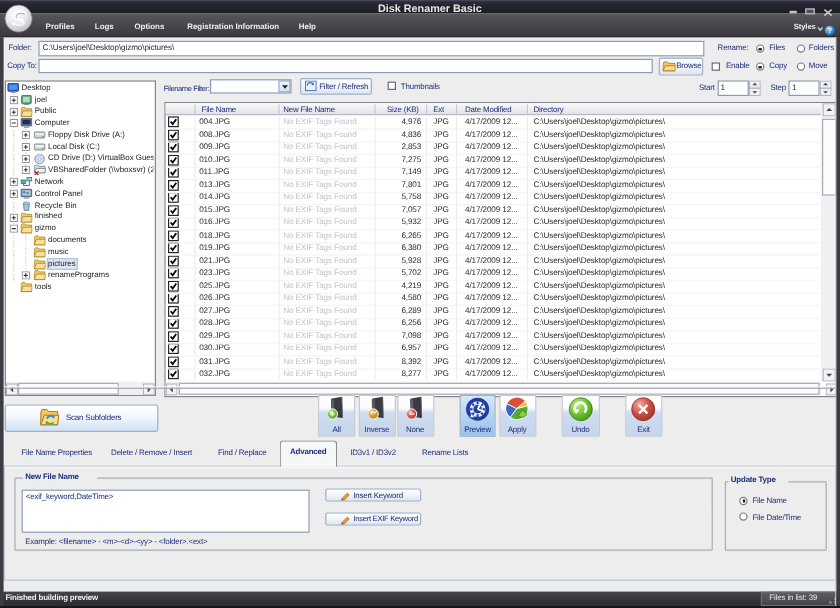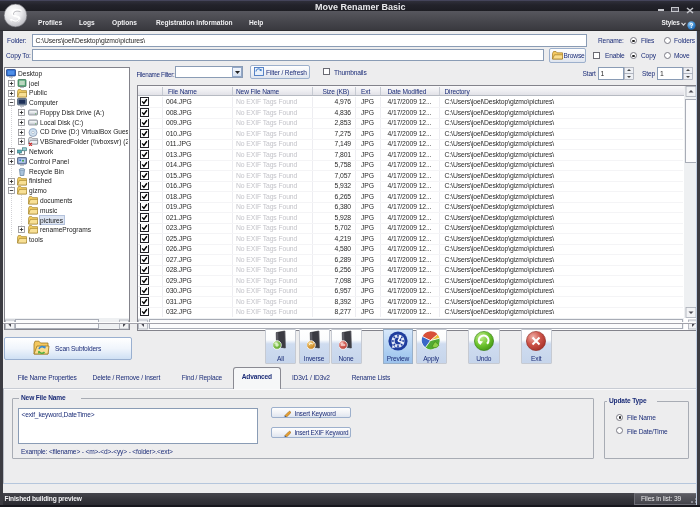--- a/index.html
+++ b/index.html
@@ -12,21 +12,21 @@
 .btn{background:linear-gradient(#fefefe,#f0f2f6 55%,#dfe5ef);border:1px solid #9db0cc;border-radius:2px}
 .cb{position:absolute;background:#fff;border:1px solid #6a6a72}
 .rad{position:absolute;background:#fff;border:1px solid #7a7a84;border-radius:50%}
 .rdot{position:absolute;left:1.6px;top:1.6px;width:2.6px;height:2.6px;border-radius:50%;background:#222}
 </style></head><body>
 <div id="w">
 <div class="a" style="left:0;top:0;width:700px;height:11px;background:linear-gradient(#32323e,#23232b 45%,#1d1d23)"></div>
 <div class="a" style="left:0;top:0;width:700px;height:1px;background:#44445a"></div>
 <div class="a" style="left:0;top:11px;width:700px;height:20px;background:linear-gradient(#57575e,#47474d 50%,#38383d)"></div>
 <div class="a" style="left:0;top:30px;width:700px;height:1px;background:#2c2c30"></div>
-<div class="a a" style="left:315px;top:2px;color:#e9e9ec;font-size:9px;font-weight:bold;line-height:10px;white-space:nowrap">Move Renamer Basic</div>
+<div class="a a" style="left:315px;top:2px;color:#e9e9ec;font-size:9px;font-weight:bold;line-height:10px;white-space:nowrap">Disk Renamer Basic</div>
 <div class="a" style="left:657.5px;top:9px;width:6px;height:1.8px;background:#c6c7cd"></div>
 <div class="a" style="left:670.5px;top:6.5px;width:8.5px;height:5px;border:1.3px solid #c6c7cd;background:#50505a"></div>
 <svg class="a" style="left:686px;top:6.5px" width="8" height="7" viewBox="0 0 8 7">
       <path d="M1 1L7 6M7 1L1 6" stroke="#c6c7cd" stroke-width="1.5"></path>
     </svg>
 <div class="a a" style="left:38px;top:18.5px;color:#f0f0f2;font-size:6.6px;font-weight:bold;line-height:8px;white-space:nowrap">Profiles</div>
 <div class="a a" style="left:79px;top:18.5px;color:#f0f0f2;font-size:6.6px;font-weight:bold;line-height:8px;white-space:nowrap">Logs</div>
 <div class="a a" style="left:112px;top:18.5px;color:#f0f0f2;font-size:6.6px;font-weight:bold;line-height:8px;white-space:nowrap">Options</div>
 <div class="a a" style="left:156px;top:18.5px;color:#f0f0f2;font-size:6.6px;font-weight:bold;line-height:8px;white-space:nowrap">Registration Information</div>
 <div class="a a" style="left:249px;top:18.5px;color:#f0f0f2;font-size:6.6px;font-weight:bold;line-height:8px;white-space:nowrap">Help</div>

